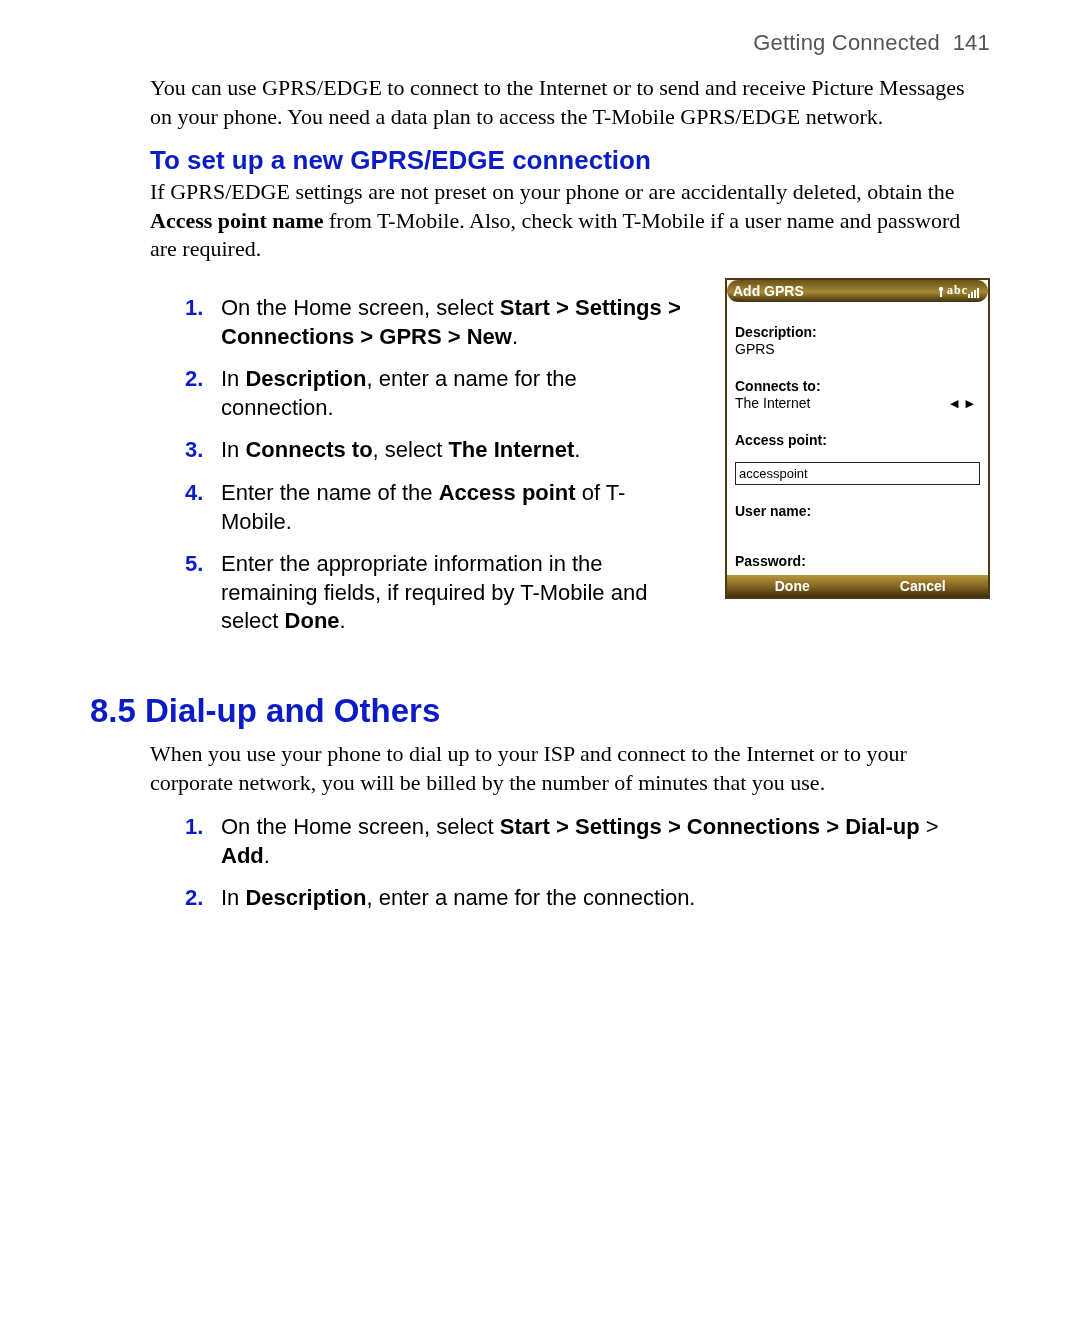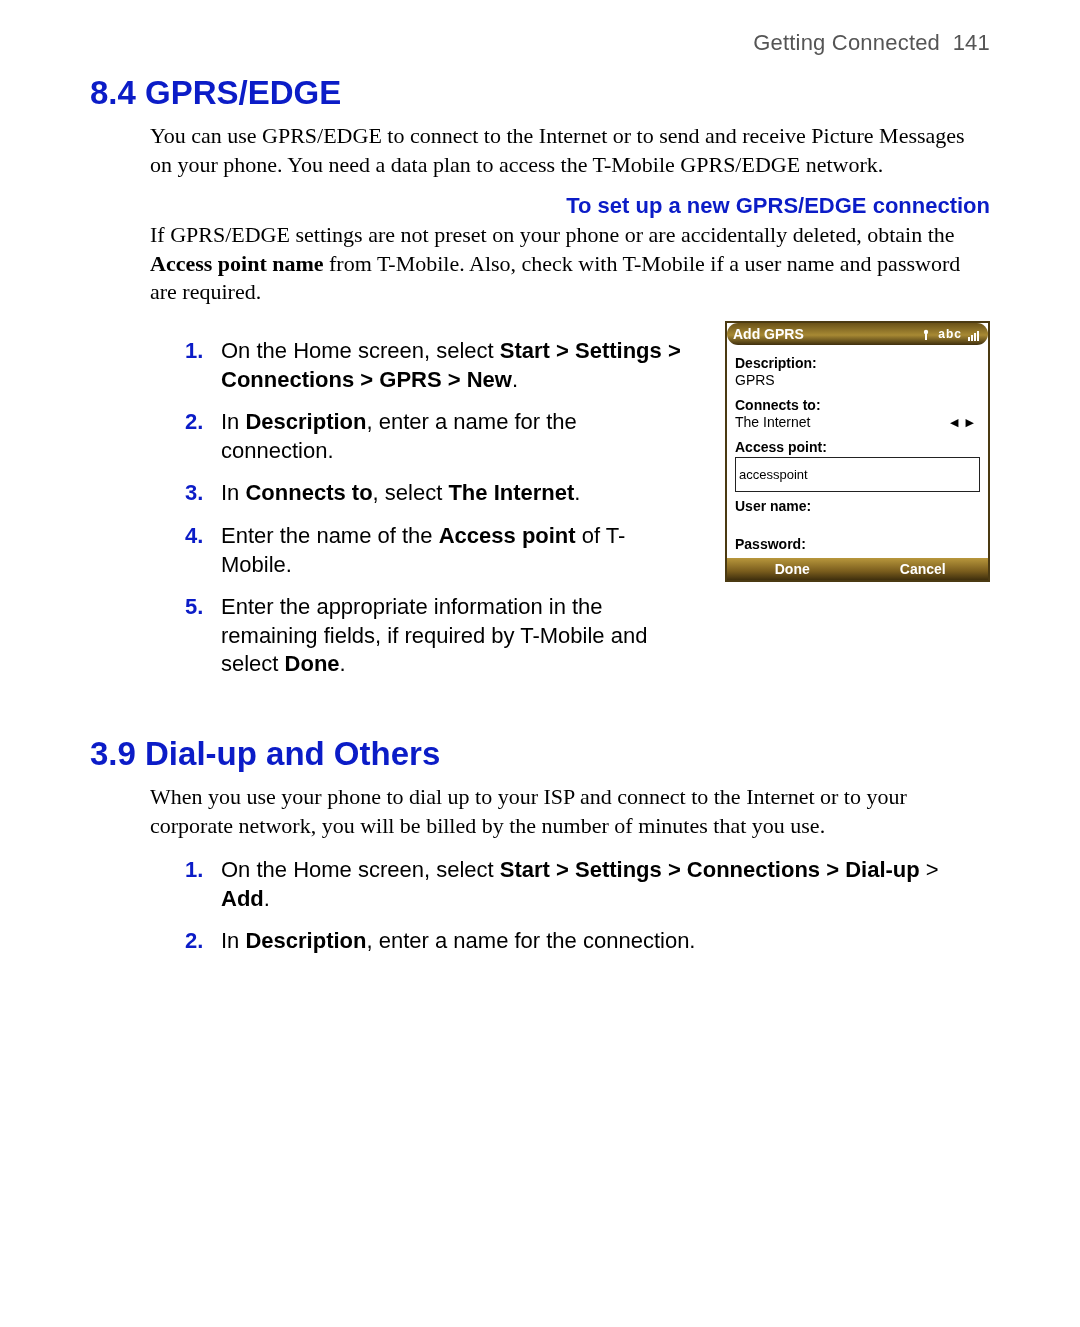--- a/index.html
+++ b/index.html
@@ -46,26 +46,25 @@
   }
   .note-label {
     font-weight: 700;
     width: 92px;
     flex: 0 0 92px;
   }
   .note-text {
     flex: 1;
   }
   .sub-head {
-    font-size: 22px;
+    font-size: 26px;
     font-weight: 700;
     color: #0b1cc7;
     padding-left: 60px;
     margin: 0 0 2px 0;
-    text-align: right;
   }
   .inline-bold { font-weight: 700; }
   .two-col {
     display: flex;
     gap: 22px;
     padding-left: 60px;
     margin-bottom: 40px;
   }
   .steps {
     flex: 1;
@@ -104,38 +103,38 @@
     display: flex;
     align-items: center;
     justify-content: space-between;
     background: linear-gradient(#6a5218, #a78934 55%, #3f2f0d);
     color: #fff;
     font-size: 14px;
     font-weight: 700;
     padding: 3px 6px;
     border-radius: 11px;
   }
-  .ph-title-icons { font-size: 12px; letter-spacing: 1px; display:flex; gap:6px; align-items:center;}
+  .ph-title-icons { font-size: 12px; letter-spacing: 1px; display:flex; align-items:center;font-family:Liberation Serif, serif;}
   .ph-body {
     padding: 4px 8px 6px 8px;
   }
   .ph-label {
     font-weight: 700;
     font-size: 14px;
-    margin-top: 6px;
+    margin-top: 18px;
   }
   .ph-value {
     font-size: 14px;
     padding: 1px 0 3px 0;
   }
   .ph-input {
     border: 1px solid #222;
     font-size: 13px;
-    padding: 9px 3px;
-    margin: 2px 0 4px 0;
+    padding: 3px 3px;
+    margin: 14px 0 4px 0;
   }
   .ph-select-row {
     display: flex;
     justify-content: space-between;
     align-items: center;
   }
   .ph-arrows {
     font-size: 11px;
     letter-spacing: 2px;
     padding-right: 4px;
@@ -160,21 +159,20 @@
 </style>
 </head>
 <body>
 
 <div class="page">
 
   <div class="running-head">
     <span>Getting Connected</span>&nbsp;&nbsp;<span>141</span>
   </div>
 
-  <h2 class="section">8.4  GPRS/EDGE</h2>
 
   <p class="body-text">You can use GPRS/EDGE to connect to the Internet or to send and receive Picture Messages on your phone. You need a data plan to access the T-Mobile GPRS/EDGE network.</p>
 
 
   <div class="sub-head">To set up a new GPRS/EDGE connection</div>
 
   <p class="body-text">
     <span>If GPRS/EDGE settings are not preset on your phone or are accidentally deleted, obtain the </span><span class="inline-bold">Access point name</span><span> from T-Mobile. Also, check with T-Mobile if a user name and password are required.</span>
   </p>
 
@@ -238,21 +236,21 @@
 
         <div class="ph-label">Password:</div>
       </div>
       <div class="ph-softkeys">
         <div class="ph-softkey">Done</div>
         <div class="ph-softkey">Cancel</div>
       </div>
     </div>
   </div>
 
-  <h2 class="section">3.9  Dial-up and Others</h2>
+  <h2 class="section">8.5  Dial-up and Others</h2>
 
   <p class="body-text">When you use your phone to dial up to your ISP and connect to the Internet or to your corporate network, you will be billed by the number of minutes that you use.</p>
 
 
   <div style="padding-left:60px;">
     <ol class="numbered">
       <li>
         <span>On the Home screen, select </span><span class="inline-bold">Start &gt; Settings &gt; Connections &gt; Dial-up</span><span> &gt; </span><span class="inline-bold">Add</span><span>.</span>
       </li>
       <li>

